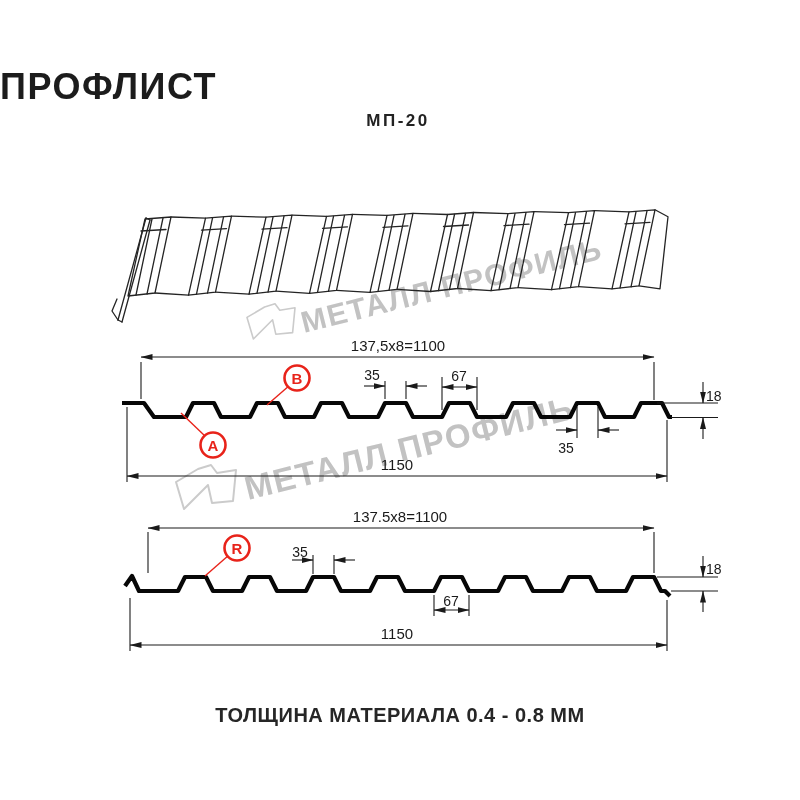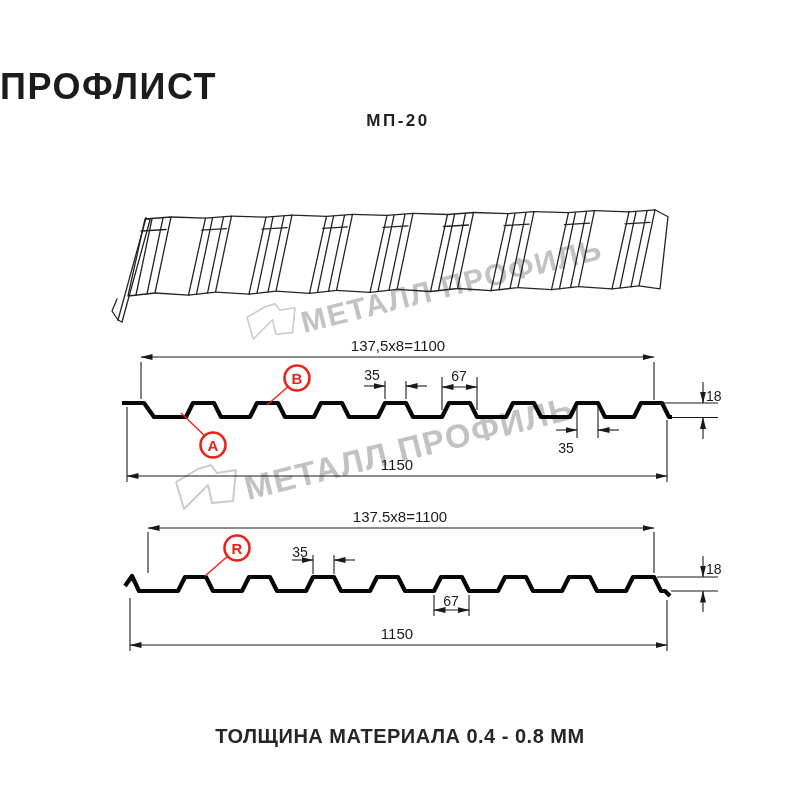--- a/index.html
+++ b/index.html
@@ -10,21 +10,21 @@
   .title{
     position:absolute;left:0;right:0;top:66px;text-align:left;
     font-size:36px;font-weight:800;letter-spacing:1.5px;color:#1c1c1c;
   }
   .subtitle{
     position:absolute;left:0;right:4px;top:111px;text-align:center;
     font-size:17px;font-weight:600;letter-spacing:2.5px;color:#222;
   }
   .footer-note{
     position:absolute;left:0;right:0;top:704px;text-align:center;
-    font-size:20px;font-weight:600;letter-spacing:0.5px;color:#262626;margin-top:21px;
+    font-size:20px;font-weight:600;letter-spacing:0.5px;color:#262626;
   }
   svg.drawing{position:absolute;left:0;top:0;}
   svg text{font-family:"Liberation Sans",sans-serif;fill:#1a1a1a;}
   .dim-line{stroke:#1a1a1a;stroke-width:1.1;fill:none;}
   .profile{stroke:#070707;stroke-width:4.2;fill:none;stroke-linejoin:round;stroke-linecap:butt;}
   .sheet{stroke:#242424;stroke-width:1.3;fill:none;stroke-linejoin:round;stroke-linecap:round;}
   .wm-text{fill:#c2c2c2;font-weight:bold;letter-spacing:1.5px;}
   .wm-logo{stroke:#cbcbcb;stroke-width:2;fill:none;stroke-linejoin:round;}
   .callout-circle{stroke:#e8231a;stroke-width:2.6;fill:#ffffff;}
   .callout-letter{fill:#e8231a;font-weight:bold;font-size:15px;text-anchor:middle;}

